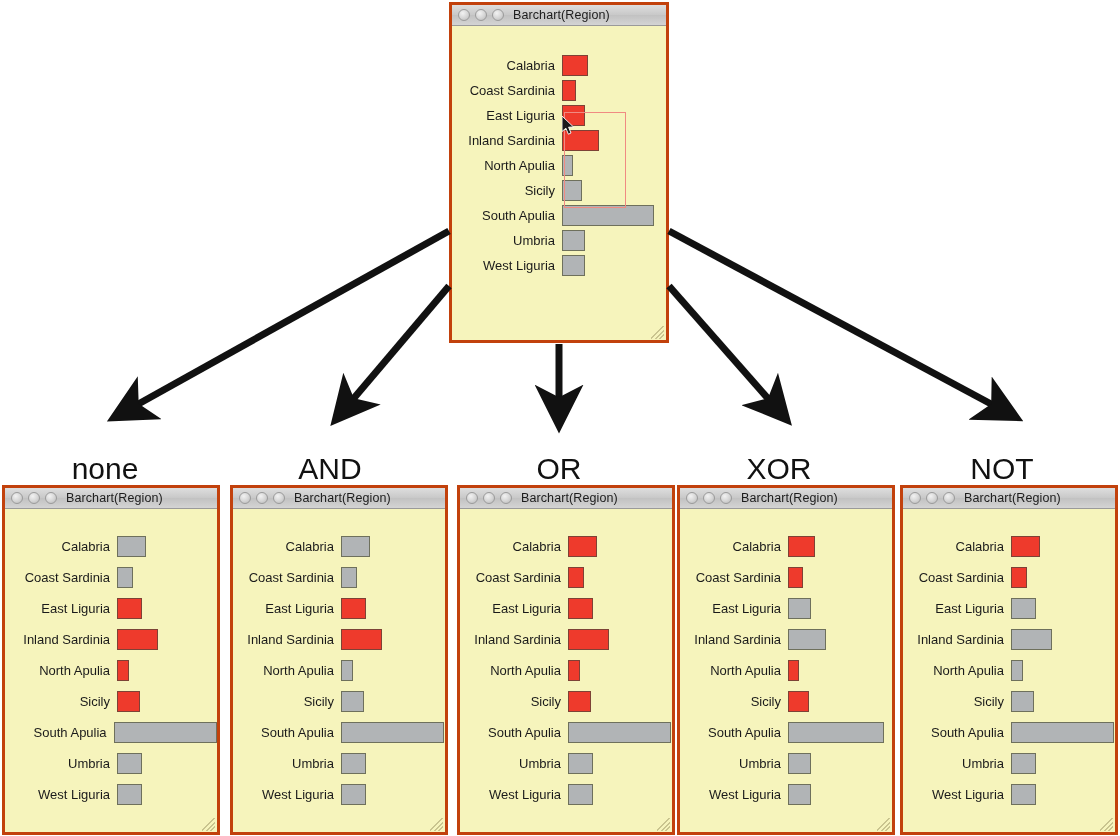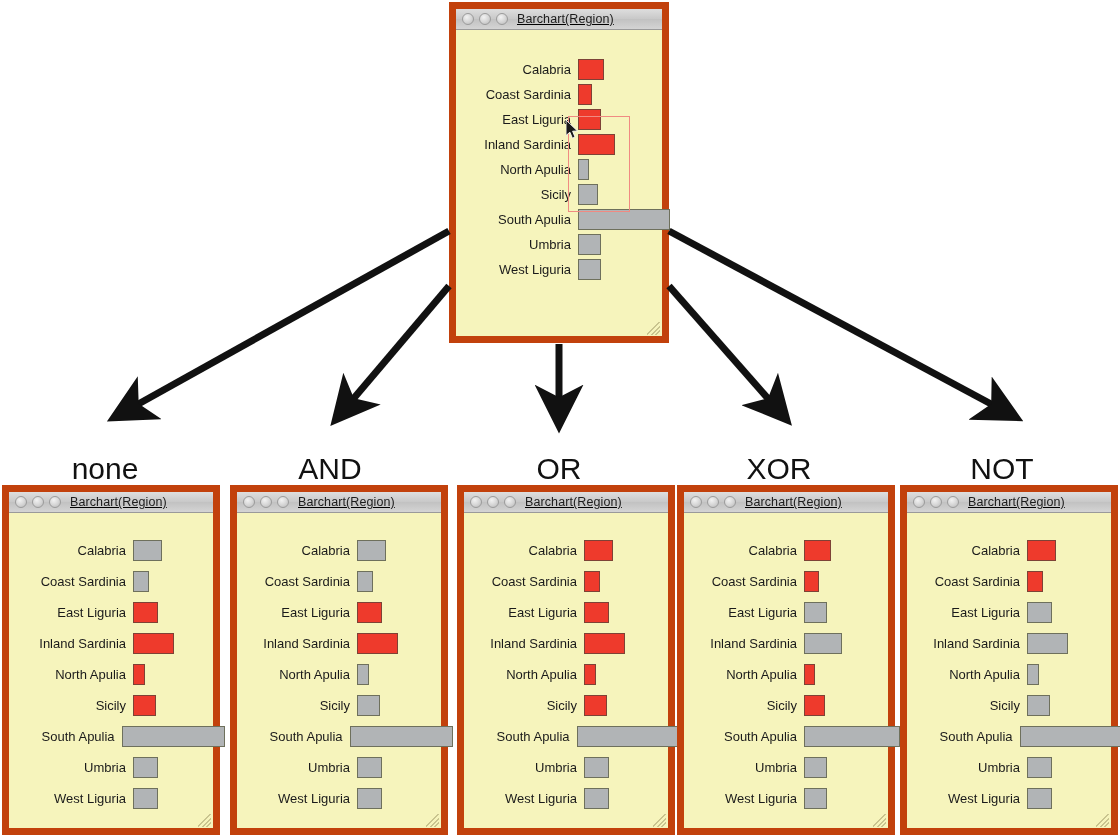--- a/index.html
+++ b/index.html
@@ -1,21 +1,21 @@
 <!DOCTYPE html>
 <html><head>
 <meta charset="utf-8">
 <style>
   html,body{margin:0;padding:0;}
   body{
     width:1120px;height:836px;background:#ffffff;position:relative;overflow:hidden;
     font-family:"Liberation Sans", sans-serif;
   }
   
-  .window{position:absolute;box-sizing:border-box;background:#86efac;border:7px solid #c2410c;text-decoration:underline;}
+  .window{position:absolute;box-sizing:border-box;background:#86efac;border:3px solid #c2410c;}
   .titlebar{
     height:21px;width:100%;box-sizing:border-box;
     background:linear-gradient(to bottom,#dedede 0%,#c9c9c9 48%,#c2c2c2 52%,#d4d4d4 100%);
     border-bottom:1px solid #9a9a9a;
     display:flex;align-items:center;padding-left:6px;gap:5px;position:relative;
   }
   .tb-btn{
     width:12px;height:12px;border-radius:50%;
     background:radial-gradient(circle at 38% 32%,#f2f2f2 0%,#d6d6d6 52%,#b7b7b7 100%);
     border:1px solid #9b9b9b;box-sizing:border-box;flex:none;
@@ -26,21 +26,21 @@
   }
   .win-body{position:relative;width:100%;height:calc(100% - 21px);background:#f6f4bc;}
   .resize-grip{
     position:absolute;right:2px;bottom:1px;width:13px;height:13px;pointer-events:none;
     background:
       linear-gradient(135deg,transparent 0 44%,#c9c48f 44% 52%,transparent 52% 100%),
       linear-gradient(135deg,transparent 0 62%,#c9c48f 62% 70%,transparent 70% 100%),
       linear-gradient(135deg,transparent 0 80%,#c9c48f 80% 88%,transparent 88% 100%);
   }
   
-  .rows{position:absolute;left:12px;top:0;width:100%;}
+  .rows{position:absolute;left:0;top:0;width:100%;}
   .row{display:flex;align-items:center;width:100%;}
   .row-label{
     text-align:right;font-size:13px;color:#1a1a1a;white-space:nowrap;
     padding-right:7px;box-sizing:border-box;
   }
   .bar{
     height:21px;box-sizing:border-box;border:1px solid #6e705c;
     background:#b1b4b6;flex:none;
   }
   .bar.sel{background:#ee3a2c;border-color:#7d4236;}

